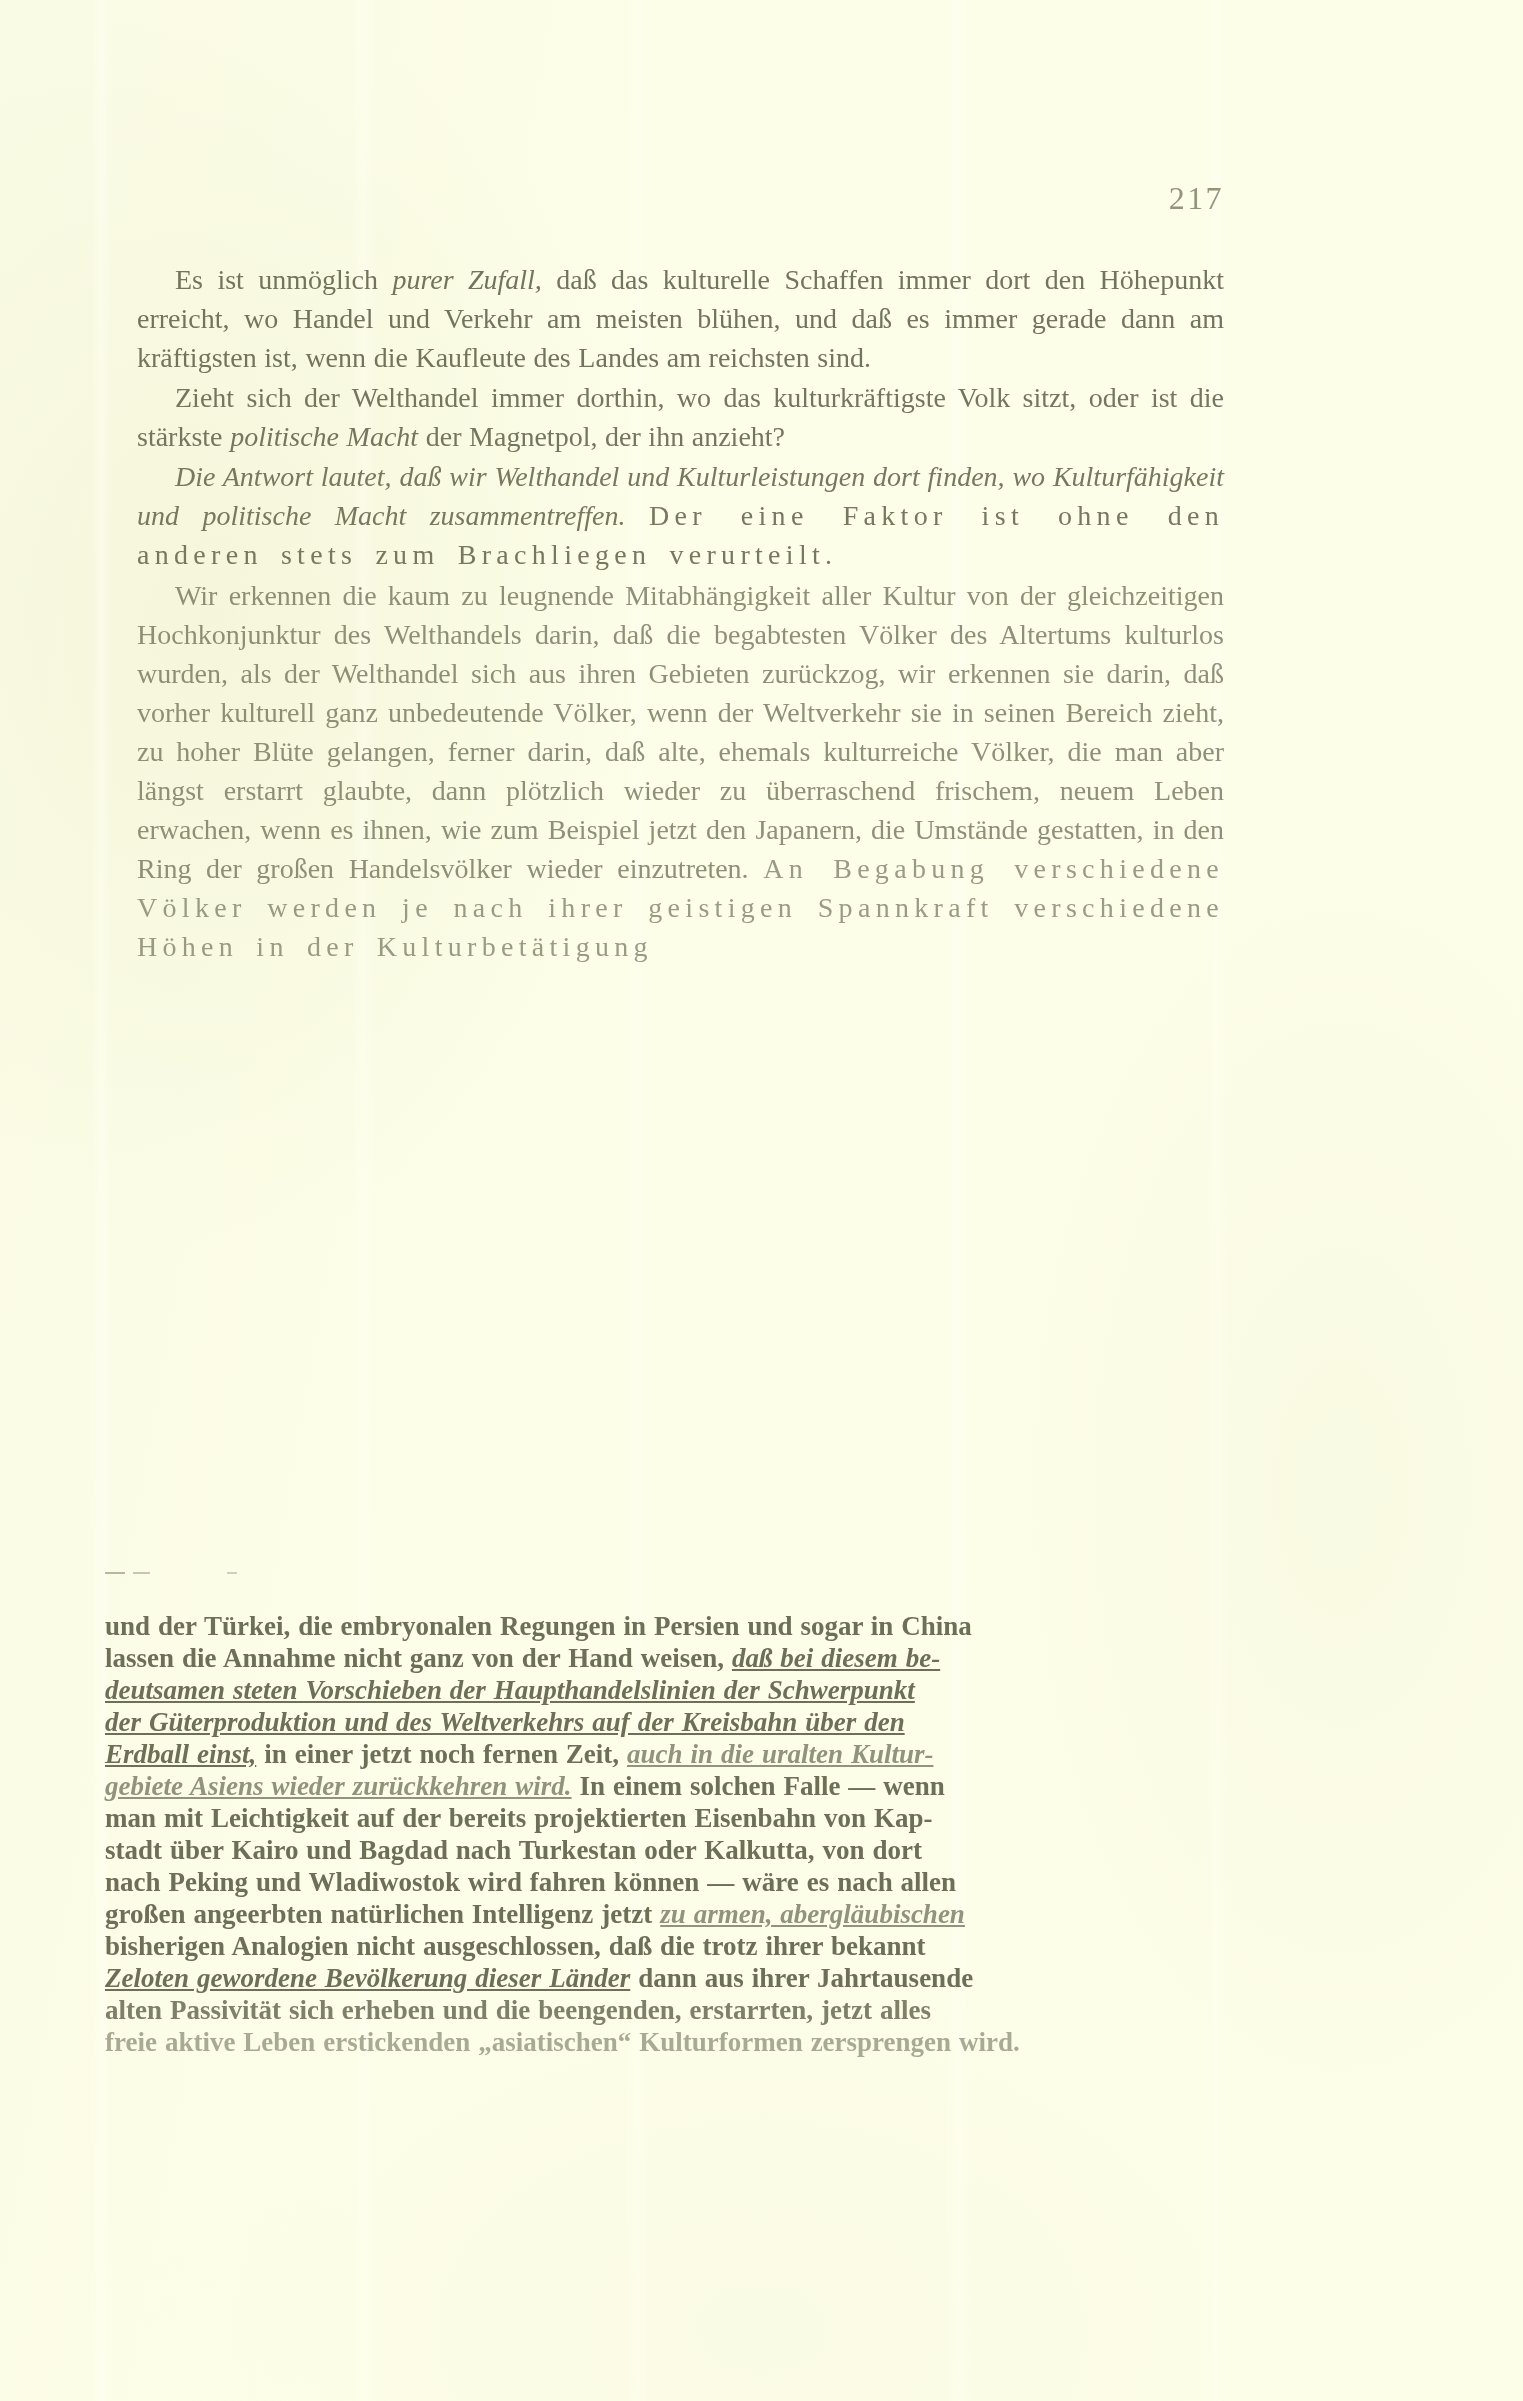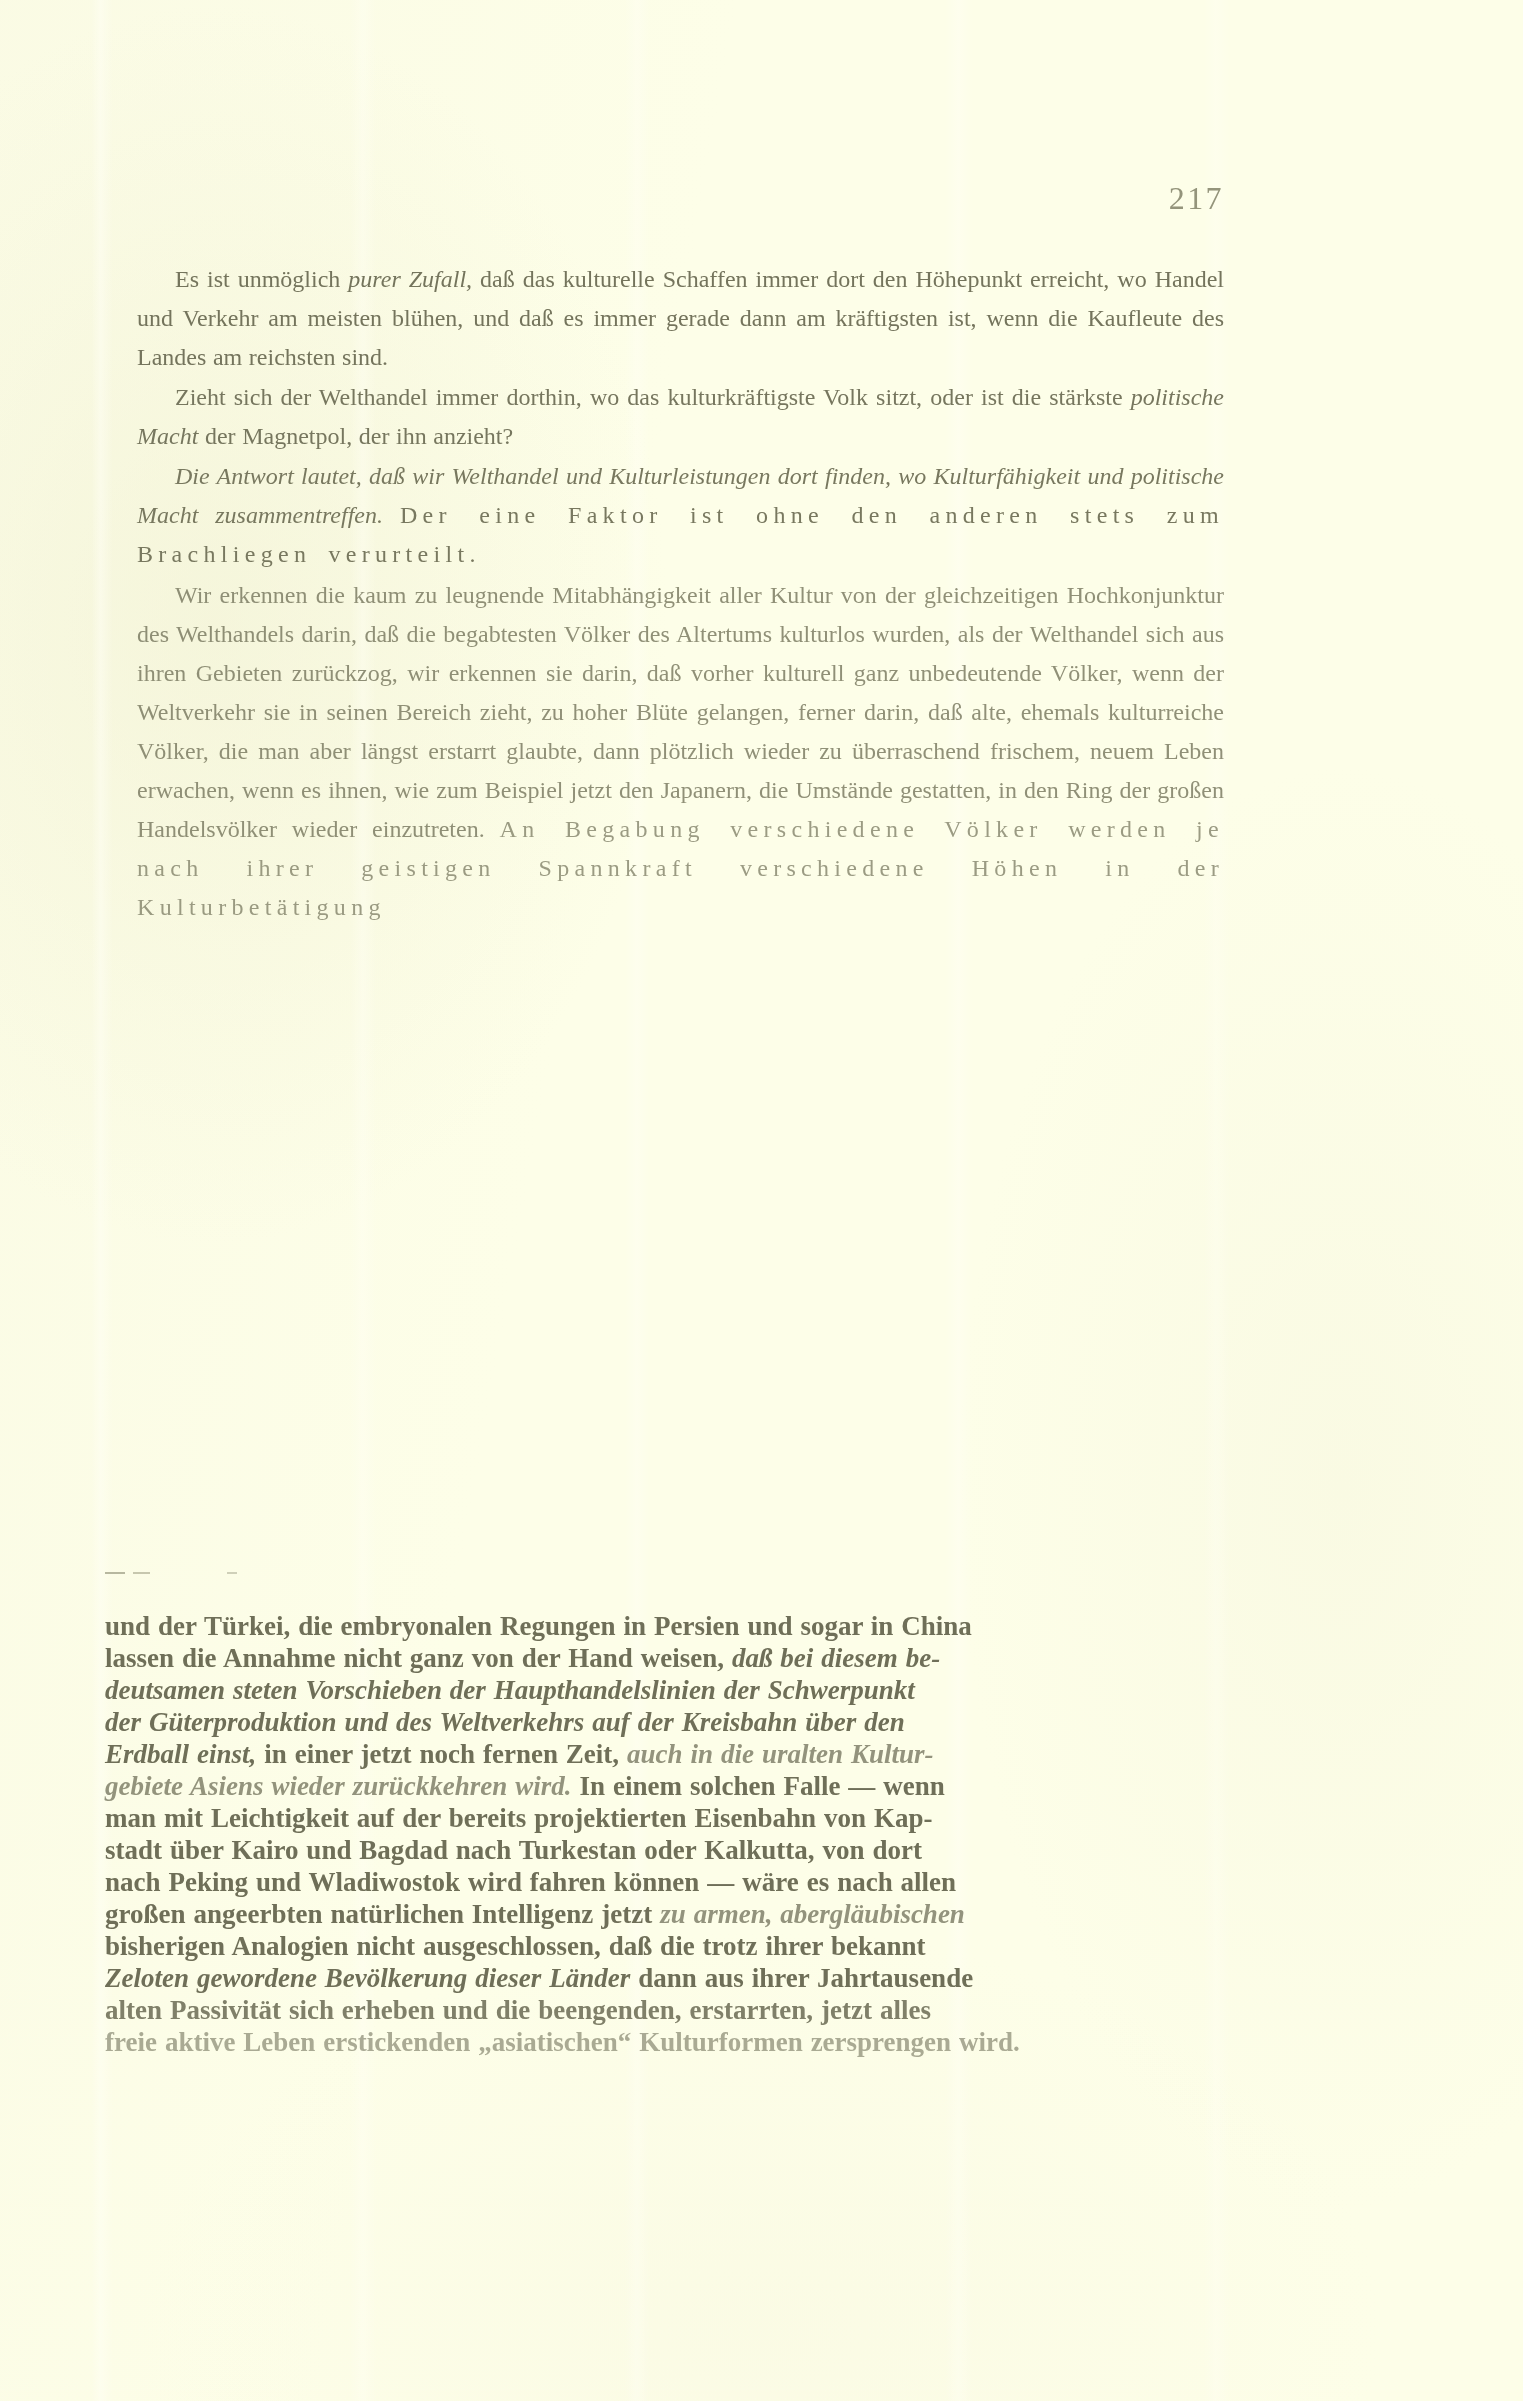--- a/index.html
+++ b/index.html
@@ -55,21 +55,21 @@
     position: absolute;
     left: 137px;
     top: 260px;
     width: 1087px;
   }
 
   .para {
     margin: 0 0 1.2px 0;
     text-align: justify;
     text-align-last: left;
-    font-size: 24px;
+    font-size: 28px;
     line-height: 39px;
     text-indent: 38px;
     color: #7a7a61;
     word-spacing: 0.6px;
   }
 
   .para.p1 { color: #74745c; }
   .para.p2 { color: #76765e; font-family: Liberation Serif, serif; }
   .para.p3 { color: #78785f; }
   .para.p4 { color: #7d7d64; }
@@ -109,21 +109,21 @@
     top: 1610px;
     width: 1121px;
     font-size: 27px;
     line-height: 32px;
     text-align: justify;
     text-align-last: left;
     color: #6f6f58;
     font-weight: bold;
     word-spacing: 1.2px;
   }
-  .footnote i { font-style: italic; }
+  .footnote i { font-style: italic; text-decoration: underline; }
   .fn-line { display: block; }
   .fn-f2 { opacity: 0.88; }
   .fn-f3 { opacity: 0.74; }
   .fn-f4 { opacity: 0.58; }
 </style>
 </head>
 <body>
 
 <div class="page">
 

